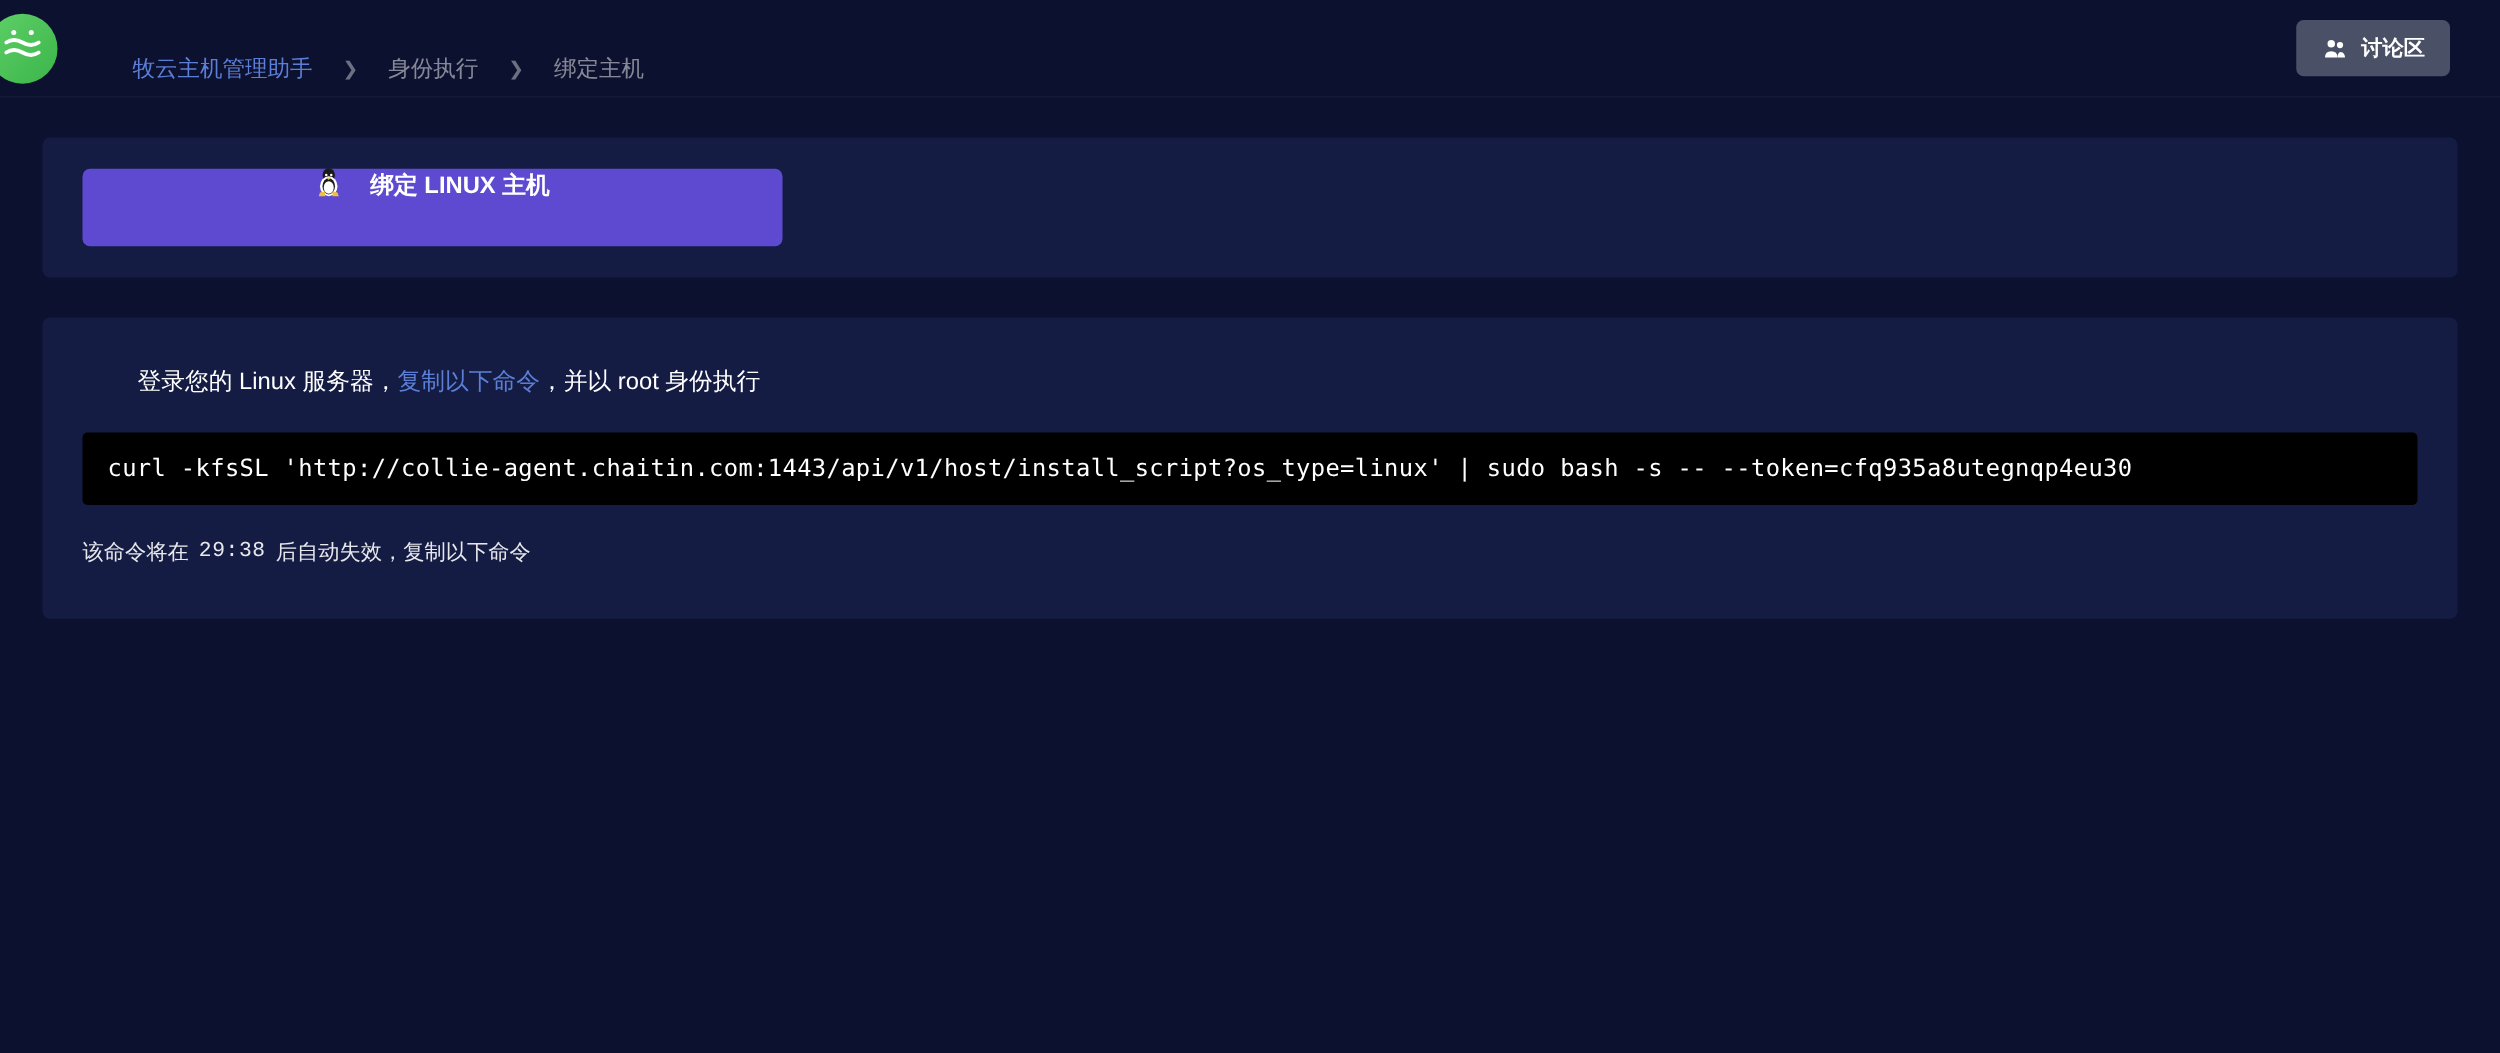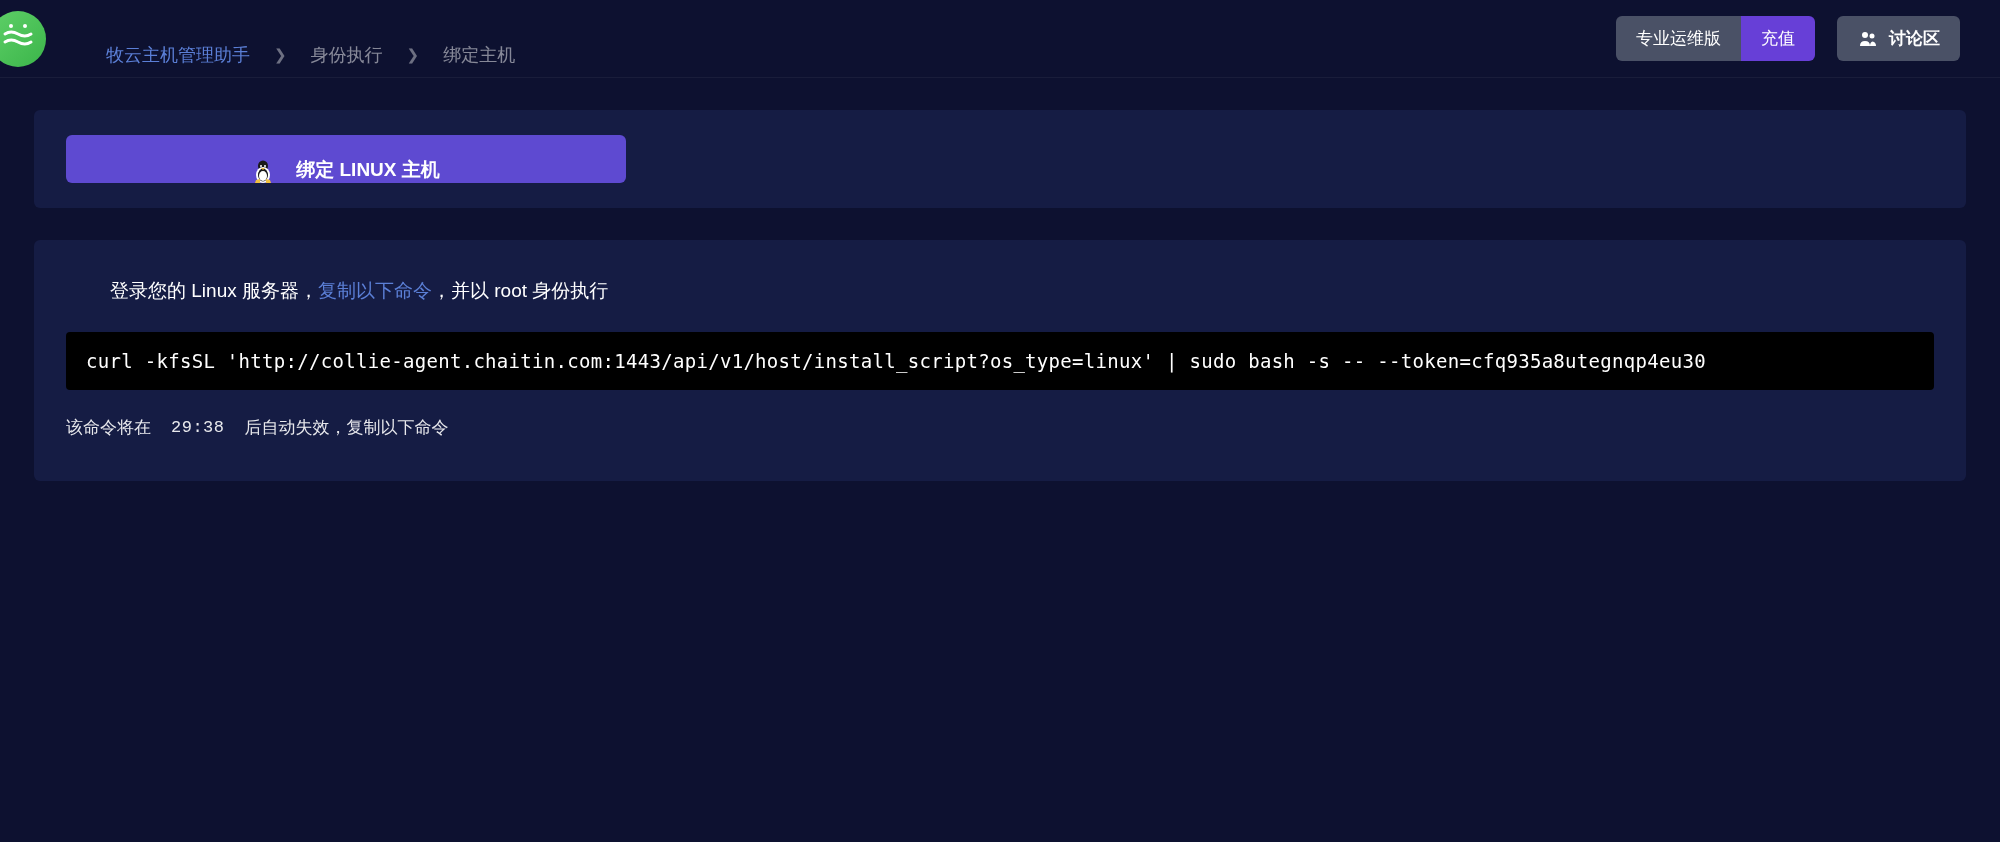--- a/index.html
+++ b/index.html
@@ -115,24 +115,24 @@
     .tabs-panel {
       background-color: #151c44;
       border-radius: 6px;
       padding: 25px 32px;
       display: flex;
       gap: 32px;
     }
     
     .tab-btn {
       flex: 0 0 560px;
-      height: 48px;
-      border-radius: 6px;
-      display: flex;
-      align-items: flex-end;
+      height: 62px;
+      border-radius: 6px;
+      display: flex;
+      align-items: flex-start;
       justify-content: center;
       gap: 22px;
       font-size: 19px;
       font-weight: 600;
       cursor: pointer;
       border: none;
       color: #fff;
     }
     
     .tab-btn.active {
@@ -182,21 +182,21 @@
       white-space: pre;
       letter-spacing: 0.3px;
     }
     
     .expiry-text {
       font-size: 17px;
       color: rgba(255,255,255,0.9);
       margin-top: 26px;
       display: flex;
       align-items: center;
-      gap: 20px;
+      gap: 8px;
     }
     
     .countdown {
       font-family: Liberation Mono, monospace;
       letter-spacing: 0.5px;
     }
   </style>
 </head>
 <body>
 
@@ -214,28 +214,20 @@
     </div>
     <div class="breadcrumb">
       <span class="breadcrumb-item link">牧云主机管理助手</span>
       <span class="breadcrumb-sep">❯</span>
       <span class="breadcrumb-item clickable">身份执行</span>
       <span class="breadcrumb-sep">❯</span>
       <span class="breadcrumb-item">绑定主机</span>
     </div>
   </div>
   <div class="header-right">
-    <div class="btn-group">
-      <button class="btn btn-gray">
-        <span>专业运维版</span>
-      </button>
-      <button class="btn btn-purple">
-        <span>充值</span>
-      </button>
-    </div>
     <button class="btn btn-gray" style="border-radius:6px;font-weight:bold;">
       <span class="icon-small">
         <svg width="20" height="20" viewBox="0 0 20 20" fill="#fff">
           <circle cx="7" cy="6" r="3"></circle>
           <circle cx="14" cy="7" r="2.5"></circle>
           <path d="M2 17 Q2 12 7 12 Q12 12 12 17 Z"></path>
           <path d="M12 17 Q12 13 14.5 12.5 Q18 13 18 17 Z"></path>
         </svg>
       </span>
       <span>讨论区</span>

